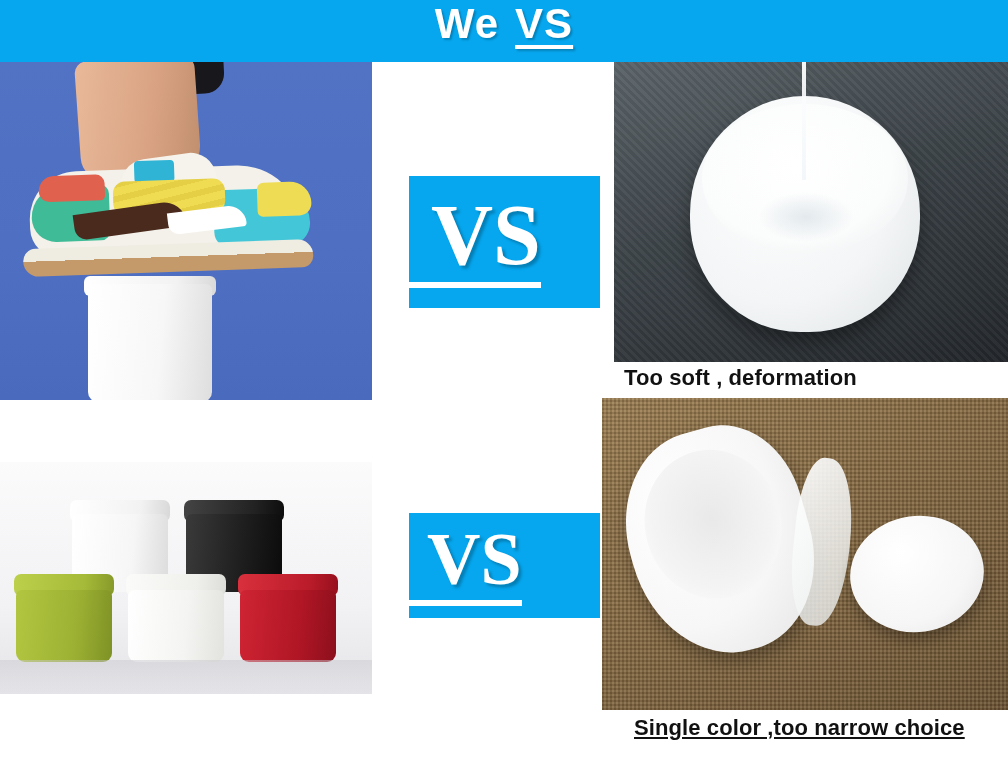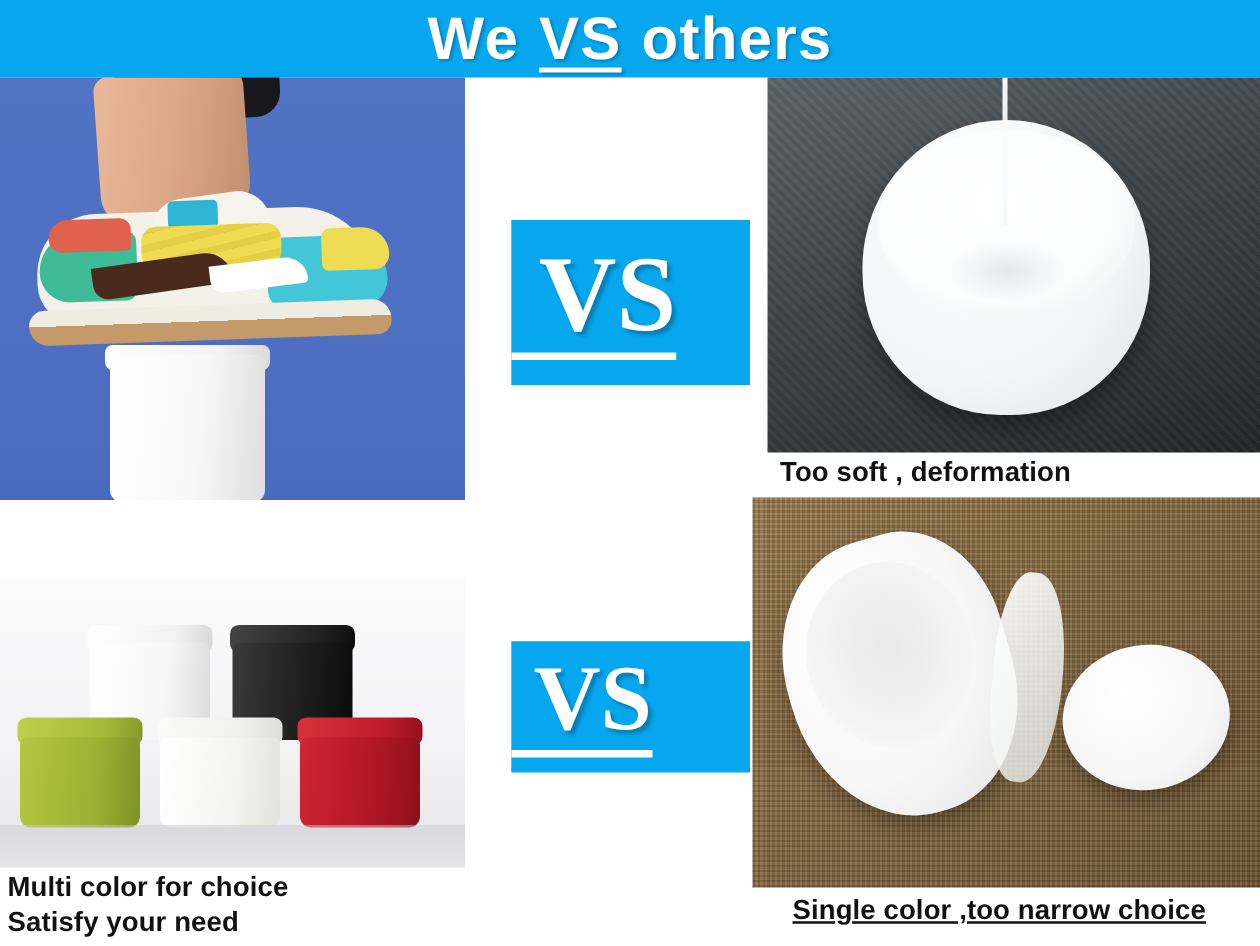--- a/index.html
+++ b/index.html
@@ -28,25 +28,25 @@
     height: 62px;
     background: #06a7ef;
   }
   .header-title {
     position: absolute;
     left: 0;
     top: 0;
     width: 1008px;
     height: 62px;
     display: flex;
-    align-items: center;
+    align-items: flex-start;
     justify-content: center;
     gap: 16px;
     color: #ffffff;
-    font-size: 48px;
+    font-size: 42px;
     font-weight: bold;
     letter-spacing: 1px;
     text-shadow: 2px 2px 2px rgba(0,0,0,0.22);
     white-space: pre;
   }
   .header-title .vs-word {
     text-decoration: underline;
     text-underline-offset: 7px;
     text-decoration-thickness: 4px;
   }
@@ -400,21 +400,20 @@
 </style>
 </head>
 <body>
 
 <div id="page">
 
   <div class="header-banner"></div>
   <div class="header-title">
     <span>We</span>
     <span class="vs-word">VS</span>
-    <span>others</span>
   </div>
 
   <div class="photo" id="photo-foot-on-jar">
     <div class="short-pants"></div>
     <div class="leg"></div>
     <div class="shoe">
       <div class="shoe-upper"></div>
       <div class="shoe-heel"></div>
       <div class="shoe-collar"></div>
       <div class="shoe-toe"></div>
@@ -449,22 +448,20 @@
     <div class="jar-lid lid-black"></div>
     <div class="jar jar-black"></div>
     <div class="jar-lid lid-green"></div>
     <div class="jar jar-green"></div>
     <div class="jar-lid lid-frost"></div>
     <div class="jar jar-frost"></div>
     <div class="jar-lid lid-red"></div>
     <div class="jar jar-red"></div>
     <div class="jar-shelf-reflection"></div>
   </div>
-  <div class="caption" id="caption-bottom-left">Multi color for choice
-Satisfy your need</div>
 
   <div class="vs-badge" id="vs-badge-bottom">
     <span class="vs-text">VS</span>
   </div>
 
   <div class="photo" id="photo-single-jar">
     <div class="big-jar-body">
       <div class="big-jar-mouth"></div>
     </div>
     <div class="big-jar-liner"></div>

